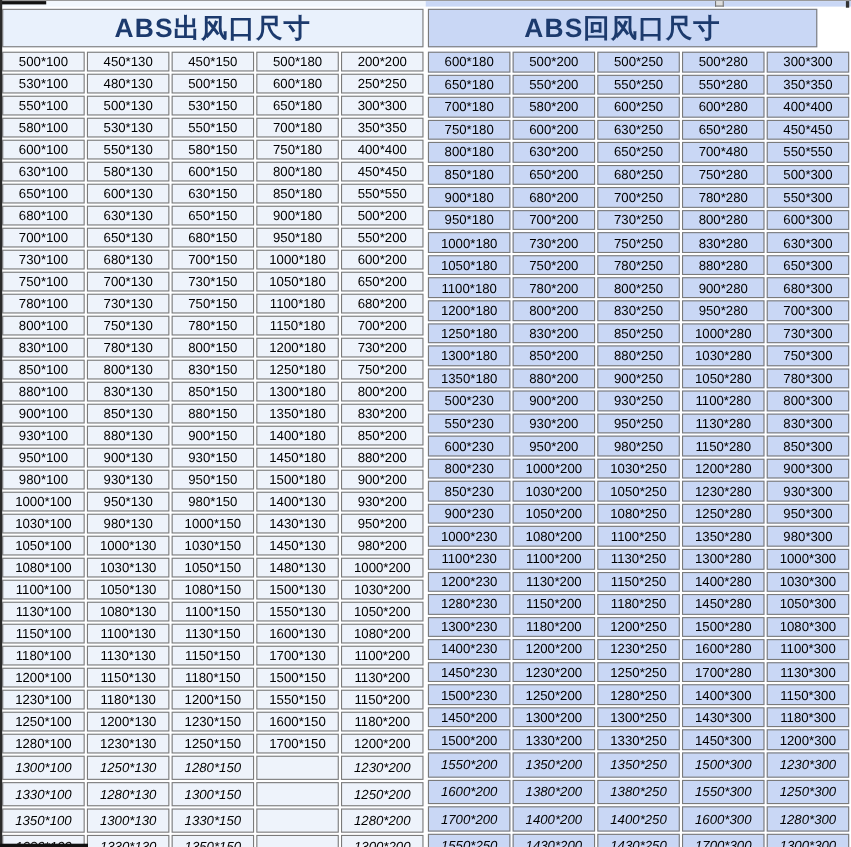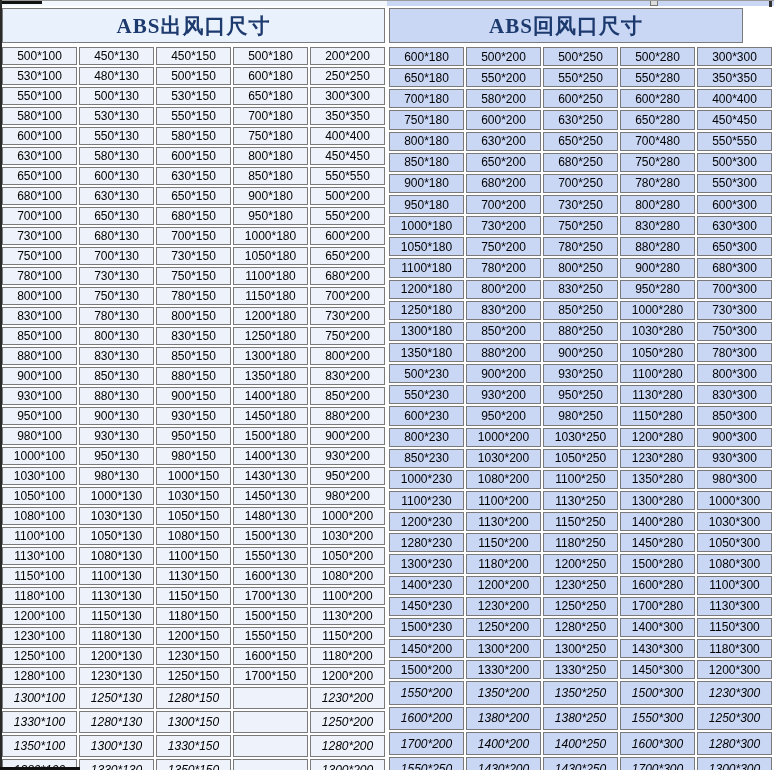--- a/index.html
+++ b/index.html
@@ -20,21 +20,21 @@
   .top-sliver .ts-left{width:387px;height:100%;background:#f2f7fd;}
   .top-sliver .ts-right{width:387px;height:100%;background:var(--cell-right-bg);}
   .corner-mark{position:absolute;left:0;top:0;width:42px;height:3px;background:#111;}
   .anchor-mark{position:absolute;left:650px;top:0;width:8px;height:5px;border:1px solid #777;border-top:none;background:#ddd;box-sizing:border-box;}
   .edge-tick{position:absolute;right:2px;top:0;width:3px;height:6px;background:#333;}
 
   
   .headers{display:flex;width:774px;height:39px;background:var(--gutter);}
   .hdr{box-sizing:border-box;margin:2px 2px 2px 2px;border:1px solid var(--border);
        display:flex;align-items:center;justify-content:center;
-       font-family:Liberation Serif, serif;font-weight:bold;font-size:21px;color:var(--hdr-text);
+       font-family:Liberation Sans, sans-serif;font-weight:bold;font-size:24px;color:var(--hdr-text);
        letter-spacing:1px;}
   .hdr-left{width:383px;background:var(--hdr-left-bg);}
   .hdr-right{width:354px;background:var(--hdr-right-bg);}
 
   
   .tables{display:flex;width:774px;}
   table.half{border-collapse:separate;border-spacing:2px;width:387px;table-layout:fixed;background:var(--gutter);}
   table.half td{box-sizing:border-box;border:1px solid var(--border);height:18px;
       font-size:12px;color:#000;text-align:center;vertical-align:middle;
       white-space:nowrap;overflow:hidden;padding:0;}
@@ -458,20 +458,27 @@
             <td>900*300</td>
           </tr>
           <tr>
             <td>850*230</td>
             <td>1030*200</td>
             <td>1050*250</td>
             <td>1230*280</td>
             <td>930*300</td>
           </tr>
           <tr>
+            <td>900*230</td>
+            <td>1050*200</td>
+            <td>1080*250</td>
+            <td>1250*280</td>
+            <td>950*300</td>
+          </tr>
+          <tr>
             <td>1000*230</td>
             <td>1080*200</td>
             <td>1100*250</td>
             <td>1350*280</td>
             <td>980*300</td>
           </tr>
           <tr>
             <td>1100*230</td>
             <td>1100*200</td>
             <td>1130*250</td>

